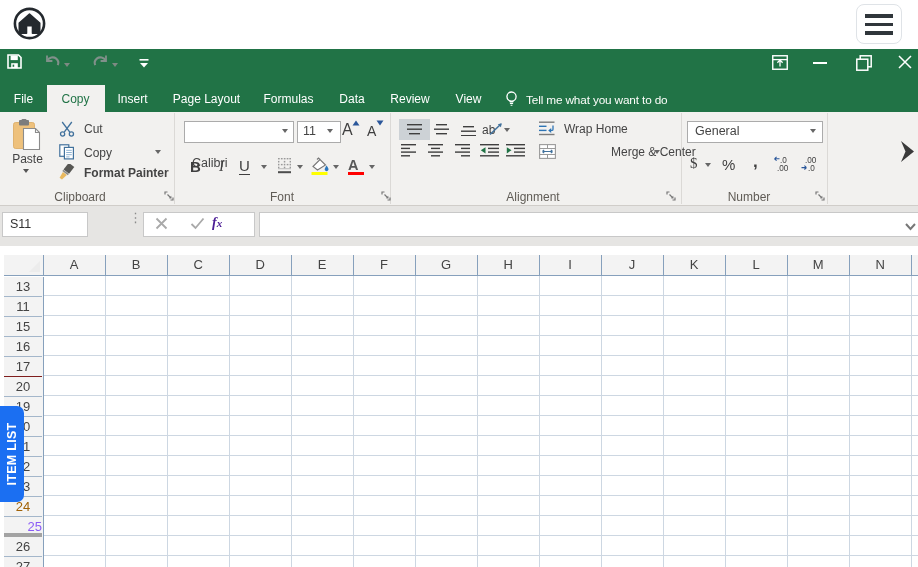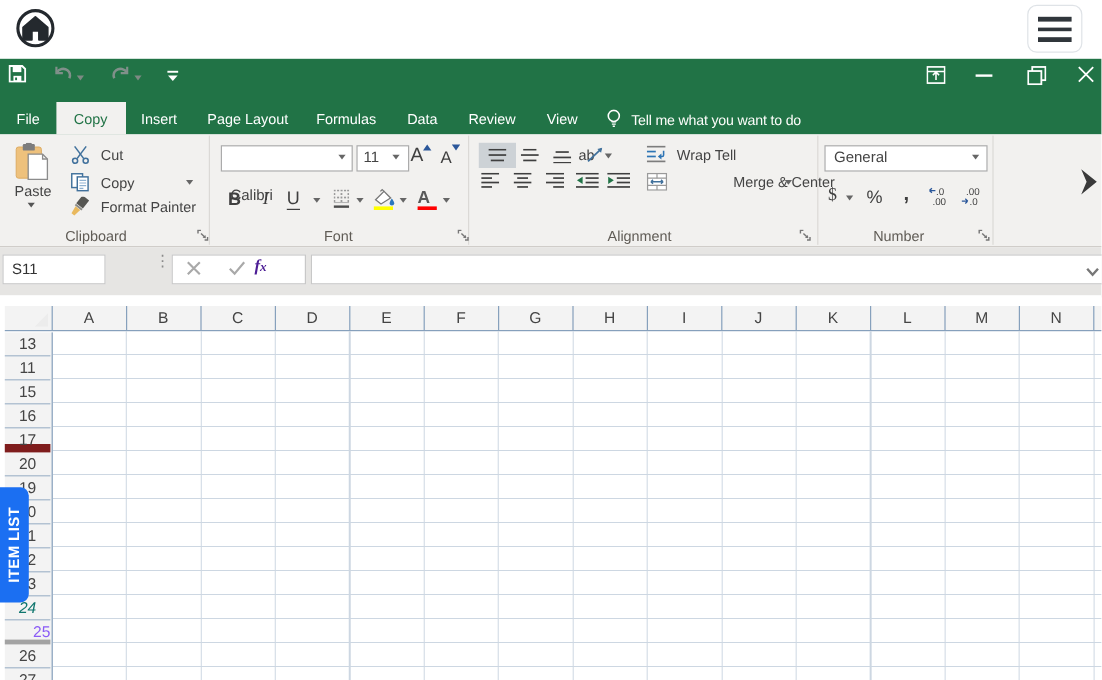--- a/index.html
+++ b/index.html
@@ -115,21 +115,21 @@
 </svg>
 <div class="rib-txt" style="left:84px;top:145.5px;">Copy</div>
 <div class="dd" style="left:155px;top:150px;"></div>
 <svg class="abs" style="left:58px;top:164px;" width="17" height="16" viewBox="0 0 17 16">
   <g transform="rotate(38 8 8)">
     <rect x="4.5" y="-1" width="7" height="8.5" fill="#575753"></rect>
     <rect x="4.5" y="7.9" width="7" height="1.6" fill="#8a8a86"></rect>
     <path d="M5.5 9.8 L10.5 9.8 L9.5 16.5 L6.5 16.5 Z" fill="#e9b95e"></path>
   </g>
 </svg>
-<div class="rib-txt" style="left:84px;top:165.5px;">Format Painter</div>
+<div class="rib-txt" style="left:84px;top:165.5px;font-weight:bold;">Format Painter</div>
 <div class="grp-label" style="left:30px;top:189.5px;width:100px;">Clipboard</div>
 <svg class="launch" style="left:164px;top:191px;" viewBox="0 0 10 10">
   <path d="M1 3.5 L1 1 L3.5 1 M9 6.5 L9 9 L6.5 9" stroke="#777" stroke-width="1.2" fill="none"></path>
       <path d="M3.5 3.5 L6.8 6.8" stroke="#777" stroke-width="1.2"></path>
       <path d="M7.6 7.6 L4.8 7.2 L7.2 4.8 Z" fill="#777"></path>
 </svg>
 
 <div class="abs" style="left:184px;top:120.5px;width:108px;height:20px;background:#fff;border:1px solid #ababab;"></div>
 <div class="rib-txt" style="left:192px;top:124px;font-size:12.5px;margin-top:32px;">Calibri</div>
 <div class="dd" style="left:282px;top:129px;"></div>
@@ -260,21 +260,21 @@
 </svg>
 
 <svg class="abs" style="left:539px;top:121px;" width="17" height="15" viewBox="0 0 17 15">
   <rect x="0" y="0.5" width="15.5" height="1.4" fill="#7d7d7d"></rect>
   <rect x="0" y="4.6" width="7.5" height="1.4" fill="#2e75b5"></rect>
   <rect x="0" y="8.7" width="7.5" height="1.4" fill="#2e75b5"></rect>
   <rect x="0" y="12.8" width="15.5" height="1.4" fill="#7d7d7d"></rect>
   <path d="M14 4.6 L14 8.2 Q14 9.4 12.8 9.4 L11.6 9.4" fill="none" stroke="#2e75b5" stroke-width="1.3"></path>
   <path d="M12.2 6.9 L9.2 9.4 L12.2 11.9 Z" fill="#2e75b5"></path>
 </svg>
-<div class="rib-txt" style="left:564px;top:122px;">Wrap Tell</div>
+<div class="rib-txt" style="left:564px;top:122px;">Wrap Home</div>
 <svg class="abs" style="left:539px;top:144px;" width="17" height="15" viewBox="0 0 17 15">
   <rect x="0.6" y="0.6" width="15.8" height="13.8" fill="#fff" stroke="#9a9a9a" stroke-width="1.1"></rect>
   <line x1="0.6" y1="4.5" x2="16.4" y2="4.5" stroke="#9a9a9a" stroke-width="1"></line>
   <line x1="0.6" y1="10.5" x2="16.4" y2="10.5" stroke="#9a9a9a" stroke-width="1"></line>
   <line x1="8.5" y1="0.6" x2="8.5" y2="4.5" stroke="#9a9a9a" stroke-width="1"></line>
   <line x1="8.5" y1="10.5" x2="8.5" y2="14.4" stroke="#9a9a9a" stroke-width="1"></line>
   <path d="M3.4 7.5 L13.6 7.5 M3.4 7.5 L5.2 5.9 M3.4 7.5 L5.2 9.1 M13.6 7.5 L11.8 5.9 M13.6 7.5 L11.8 9.1" stroke="#41719c" stroke-width="1.2" fill="none"></path>
 </svg>
 <div class="rib-txt" style="left:564px;top:145px;margin-left:47px;">Merge &amp; Center</div>
 <div class="dd" style="left:654px;top:150px;"></div>
@@ -352,28 +352,28 @@
 <div class="abs" style="left:787.6px;top:255px;width:62px;height:19.5px;border-right:1px solid #86a0bc;box-sizing:border-box;color:#444;font-size:13px;text-align:center;line-height:20px;">M</div>
 <div class="abs" style="left:849.6px;top:255px;width:62px;height:19.5px;border-right:1px solid #86a0bc;box-sizing:border-box;color:#444;font-size:13px;text-align:center;line-height:20px;">N</div>
 
 <div class="abs" style="left:43.6px;top:275.5px;width:874.4px;height:291.5px;
  background-image:repeating-linear-gradient(to right,transparent 0,transparent 61px,#cdd7e2 61px,#cdd7e2 62px),repeating-linear-gradient(to bottom,transparent 0,transparent 19px,#cdd7e2 19px,#cdd7e2 20px);"></div>
 <div class="abs" style="left:4px;top:276.5px;width:39.6px;height:290.5px;background:#f3f3f3;border-right:1.5px solid #86a0bc;box-sizing:border-box;"></div>
 <div class="abs" style="left:4px;top:276.5px;width:38px;height:20px;border-bottom:1px solid #a3b6ca;box-sizing:border-box;color:#444;font-size:13px;text-align:center;line-height:19px;">13</div>
 <div class="abs" style="left:4px;top:296.5px;width:38px;height:20px;border-bottom:1px solid #a3b6ca;box-sizing:border-box;color:#444;font-size:13px;text-align:center;line-height:19px;">11</div>
 <div class="abs" style="left:4px;top:316.5px;width:38px;height:20px;border-bottom:1px solid #a3b6ca;box-sizing:border-box;color:#444;font-size:13px;text-align:center;line-height:19px;">15</div>
 <div class="abs" style="left:4px;top:336.5px;width:38px;height:20px;border-bottom:1px solid #a3b6ca;box-sizing:border-box;color:#444;font-size:13px;text-align:center;line-height:19px;">16</div>
-<div class="abs" style="left:4px;top:356.5px;width:38px;height:20px;border-bottom:7px solid #7f1d1d;box-sizing:border-box;color:#444;font-size:13px;text-align:center;line-height:19px;">17</div>
+<div class="abs" style="left:4px;top:356.5px;width:38px;height:20px;border-bottom:1px solid #7f1d1d;box-sizing:border-box;color:#444;font-size:13px;text-align:center;line-height:19px;">17</div>
 <div class="abs" style="left:4px;top:376.5px;width:38px;height:20px;border-bottom:1px solid #a3b6ca;box-sizing:border-box;color:#444;font-size:13px;text-align:center;line-height:19px;">20</div>
 <div class="abs" style="left:4px;top:396.5px;width:38px;height:20px;border-bottom:1px solid #a3b6ca;box-sizing:border-box;color:#444;font-size:13px;text-align:center;line-height:19px;">19</div>
 <div class="abs" style="left:4px;top:416.5px;width:38px;height:20px;border-bottom:1px solid #a3b6ca;box-sizing:border-box;color:#444;font-size:13px;text-align:center;line-height:19px;">20</div>
 <div class="abs" style="left:4px;top:436.5px;width:38px;height:20px;border-bottom:1px solid #a3b6ca;box-sizing:border-box;color:#444;font-size:13px;text-align:center;line-height:19px;">21</div>
 <div class="abs" style="left:4px;top:456.5px;width:38px;height:20px;border-bottom:1px solid #a3b6ca;box-sizing:border-box;color:#444;font-size:13px;text-align:center;line-height:19px;">22</div>
 <div class="abs" style="left:4px;top:476.5px;width:38px;height:20px;border-bottom:1px solid #a3b6ca;box-sizing:border-box;color:#444;font-size:13px;text-align:center;line-height:19px;">23</div>
-<div class="abs" style="left:4px;top:496.5px;width:38px;height:20px;border-bottom:1px solid #a3b6ca;box-sizing:border-box;color:#0f766e;font-size:13px;text-align:center;line-height:19px;font-style:italic;">24</div>
+<div class="abs" style="left:4px;top:496.5px;width:38px;height:20px;border-bottom:1px solid #a3b6ca;box-sizing:border-box;color:#a16207;font-size:13px;text-align:center;line-height:19px;">24</div>
 <div class="abs" style="left:4px;top:516.5px;width:38px;height:20px;border-bottom:4px solid #a3a3a3;box-sizing:border-box;color:#8b5cf6;font-size:13px;text-align:right;line-height:19px;">25</div>
 <div class="abs" style="left:4px;top:536.5px;width:38px;height:20px;border-bottom:1px solid #a3b6ca;box-sizing:border-box;color:#444;font-size:13px;text-align:center;line-height:19px;">26</div>
 <div class="abs" style="left:4px;top:556.5px;width:38px;height:20px;border-bottom:1px solid #a3b6ca;box-sizing:border-box;color:#444;font-size:13px;text-align:center;line-height:19px;">27</div>
 
 <div class="abs" style="left:0;top:406px;width:24px;height:96px;background:#1b6ff2;border-radius:0 7px 7px 0;"></div>
 <div class="abs" style="left:0px;top:406px;width:24px;height:96px;display:flex;align-items:center;justify-content:center;">
   <span style="transform:rotate(-90deg);white-space:nowrap;color:#fff;font-size:12.5px;font-weight:bold;letter-spacing:0.3px;">ITEM LIST</span>
 </div>
 </div>
 </body></html>

